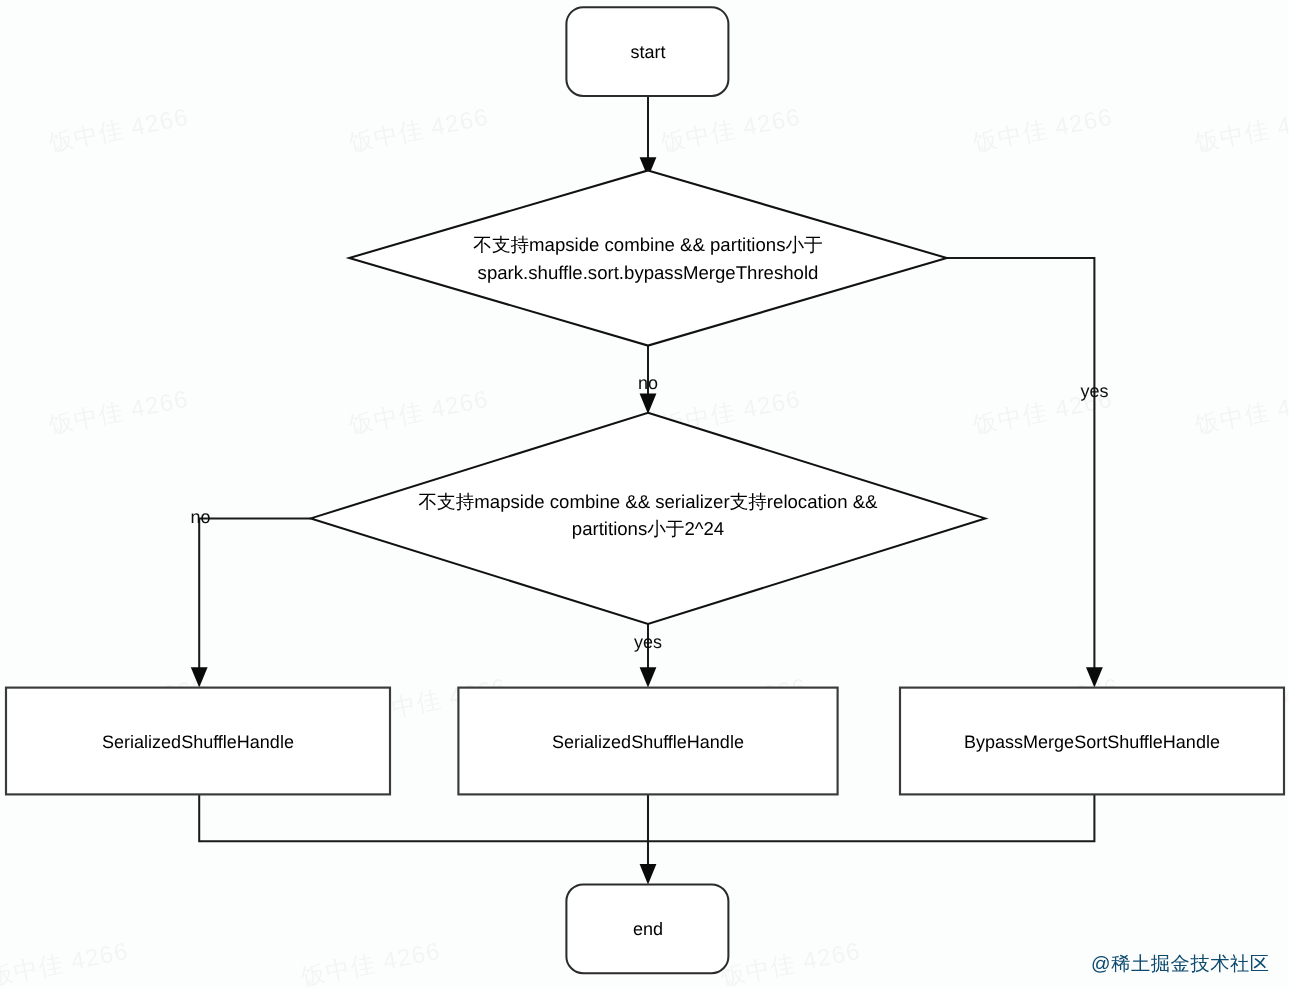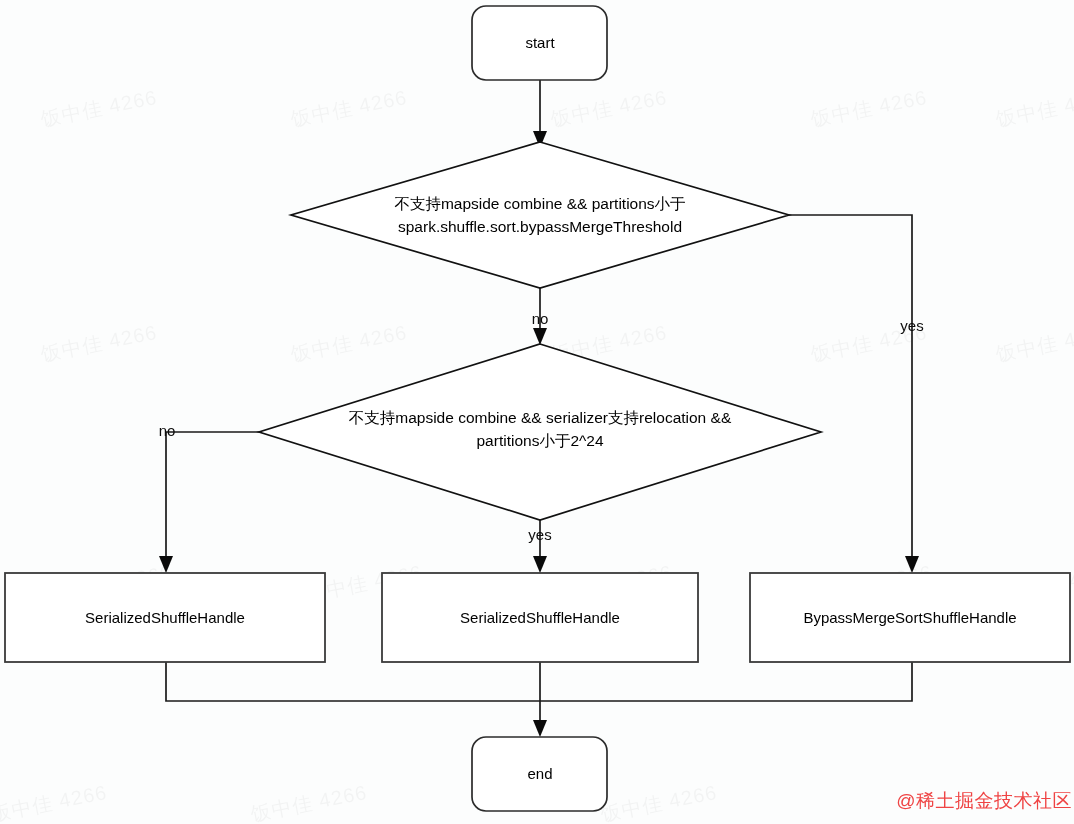--- a/index.html
+++ b/index.html
@@ -79,25 +79,25 @@
     font-family: "Liberation Sans", "DejaVu Sans", sans-serif;
     font-size: 20px;
     color: #000000;
     opacity: 0.035;
     transform: rotate(-11deg);
     white-space: nowrap;
     letter-spacing: 1px;
   }
   .wm-corner {
     position: absolute;
-    right: 2px;
+    right: 16px;
     bottom: 10px;
     font-family: "Liberation Sans", "DejaVu Sans", sans-serif;
-    font-size: 19px;
-    color: #ef4444;
+    font-size: 16px;
+    color: #0c4a6e;
     white-space: nowrap;
     letter-spacing: 0.5px;
   }
 </style>
 </head>
 <body>
 
 <div id="canvas">
 
   <div class="watermark-layer">

